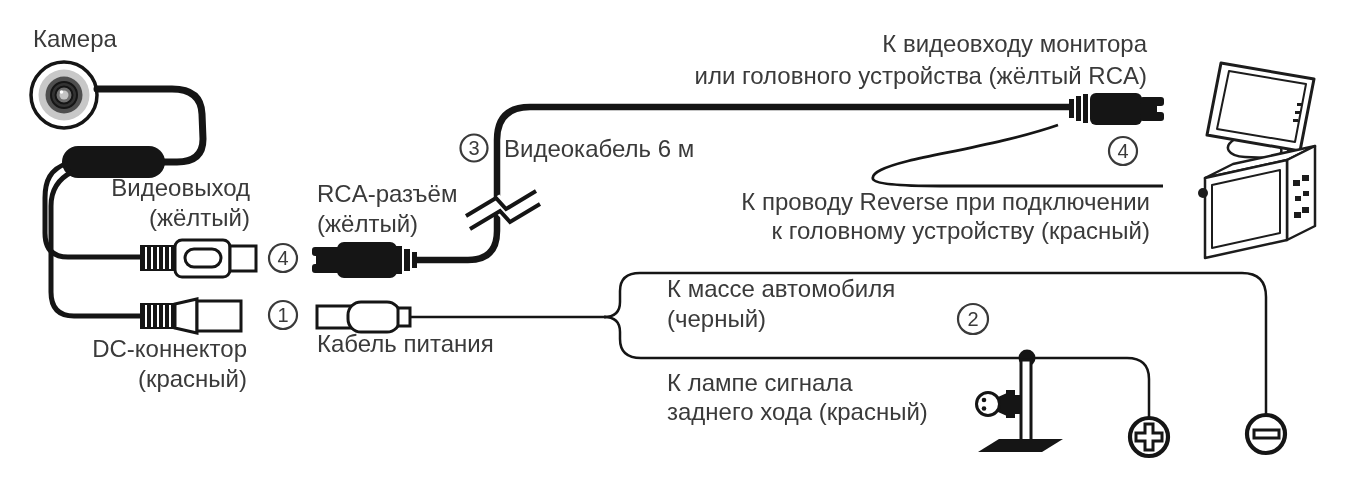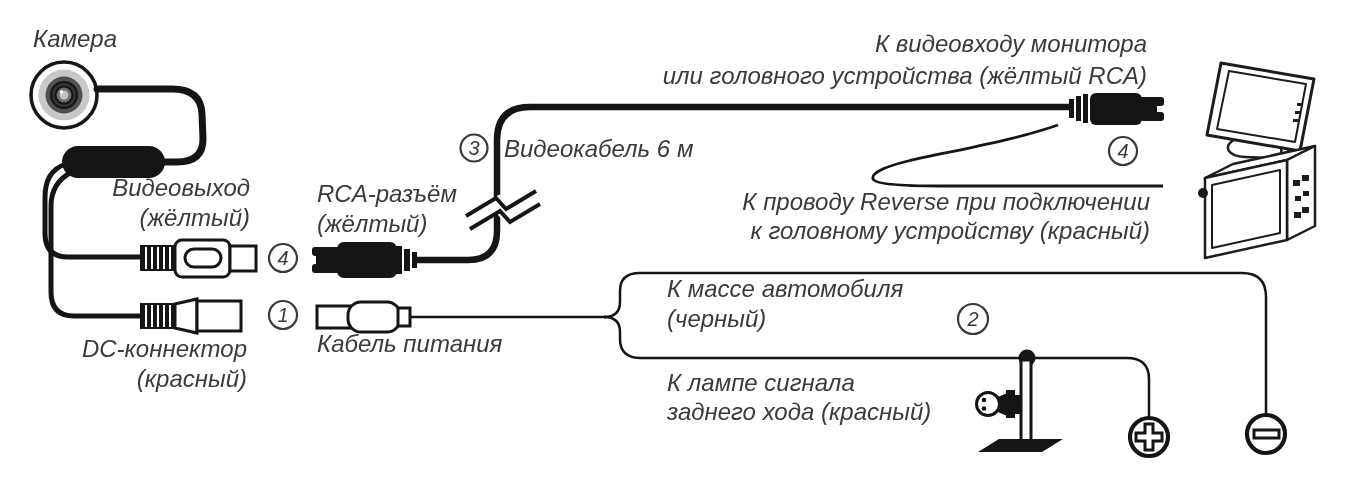--- a/index.html
+++ b/index.html
@@ -1,18 +1,18 @@
 <!DOCTYPE html>
 <html><head>
 <meta charset="utf-8">
 <style>
   html,body{margin:0;padding:0;background:#ffffff;}
   body{width:1364px;height:480px;position:relative;overflow:hidden;
        font-family:"Liberation Sans","DejaVu Sans",sans-serif;}
-  .stage{position:absolute;inset:0;font-style:italic;}
+  .stage{position:absolute;inset:0;}
   svg{display:block;}
   .lbl{font-family:"Liberation Sans","DejaVu Sans",sans-serif;
        font-size:24px;fill:#3a3a3a;}
   .marker-num{font-family:"Liberation Sans","DejaVu Sans",sans-serif;
        font-size:20px;fill:#3a3a3a;}
   .ln{stroke:#151515;fill:none;}
 </style>
 </head>
 <body>
 

